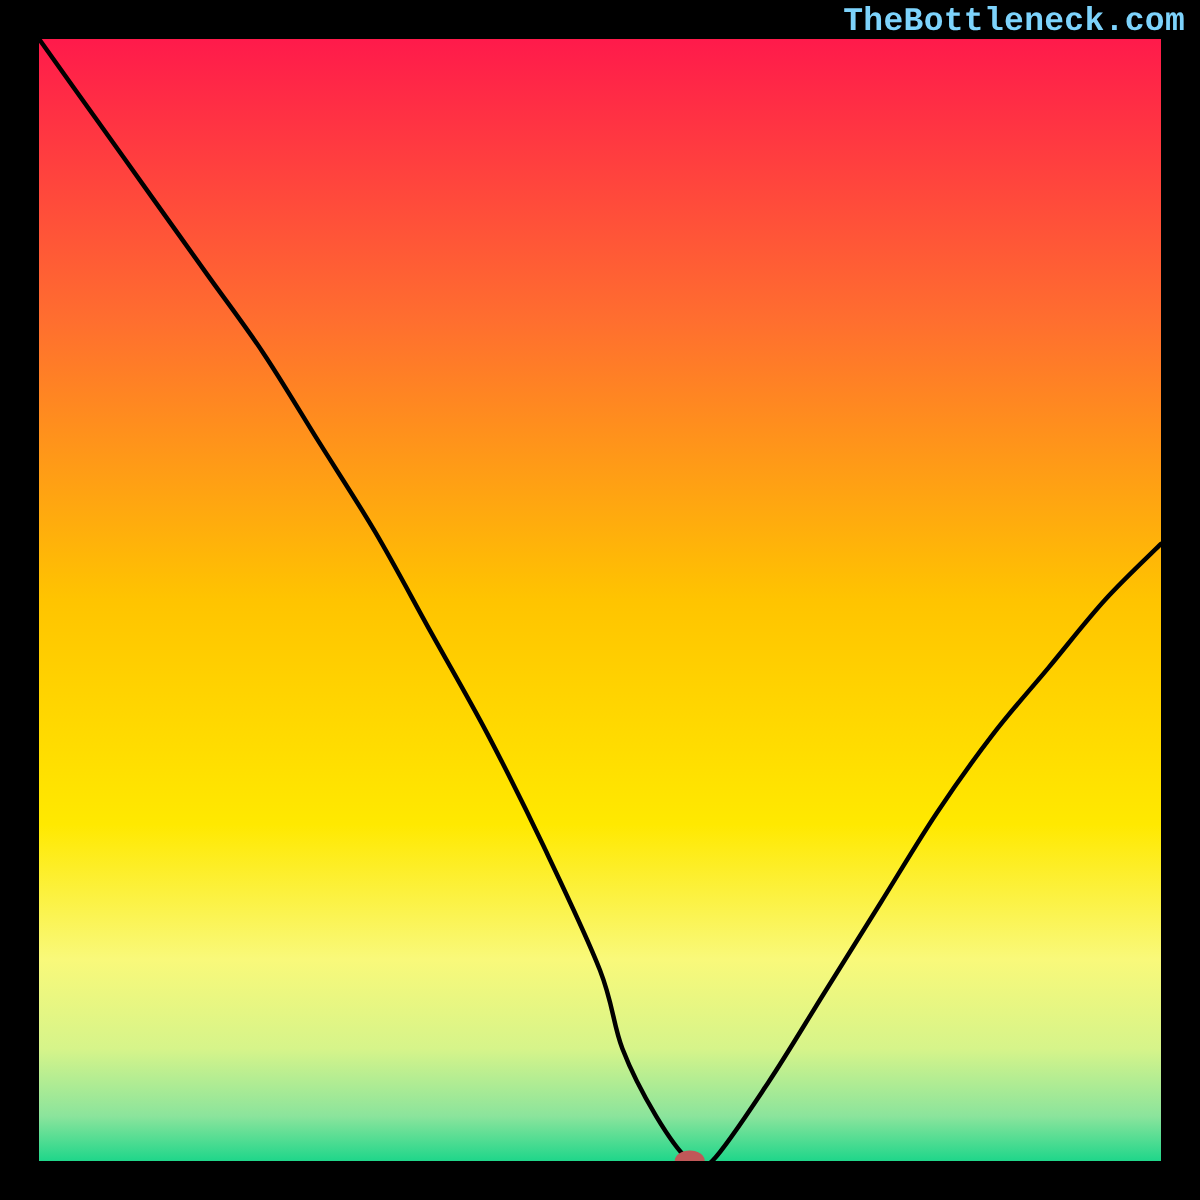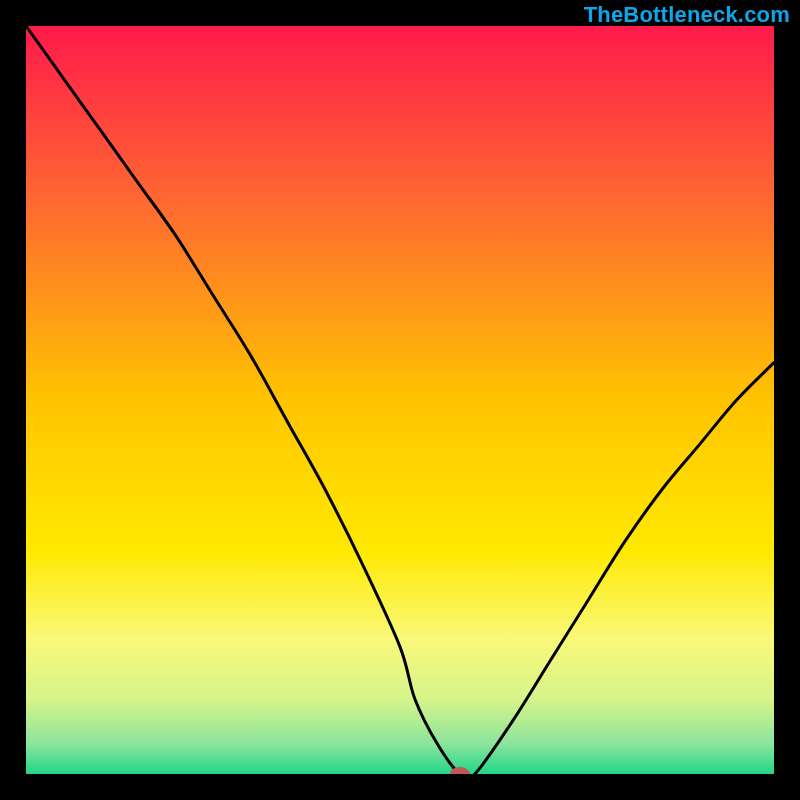--- a/index.html
+++ b/index.html
@@ -18,24 +18,24 @@
   svg {
     display: block;
     position: absolute;
     top: 0;
     left: 0;
   }
   .watermark {
     position: absolute;
     top: 2px;
     right: 10px;
-    font-family: Liberation Sans, sans-serif;
+    font-family: Liberation Mono, monospace;
     font-size: 22px;
     font-weight: 600;
-    color: #0ea5e9;
+    color: #7dd3fc;
     letter-spacing: 0.2px;
     user-select: none;
   }
 </style>
 </head>
 <body>
 
 <div class="stage">
 
   <svg width="800" height="800" viewBox="0 0 800 800">

